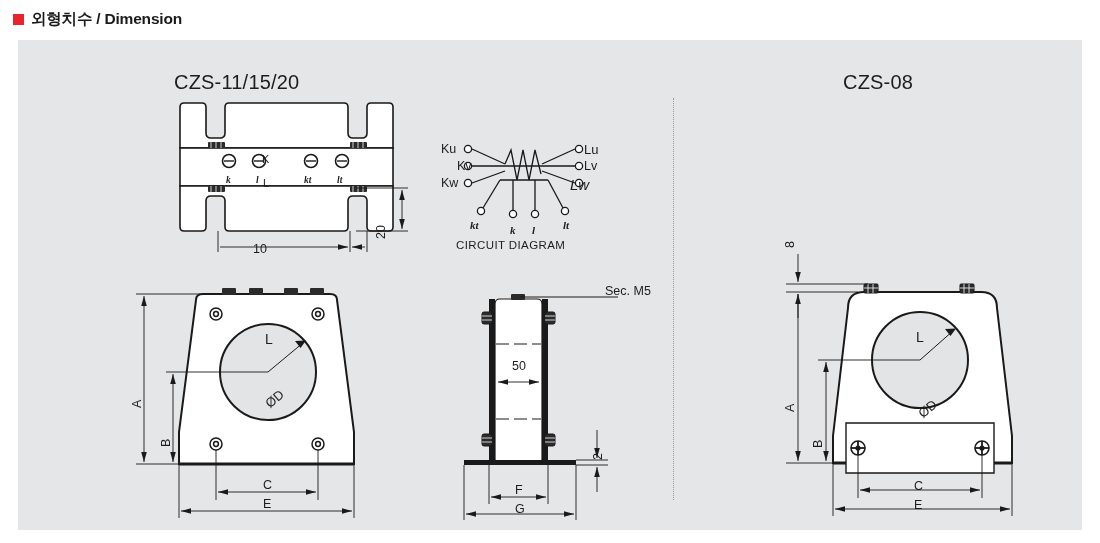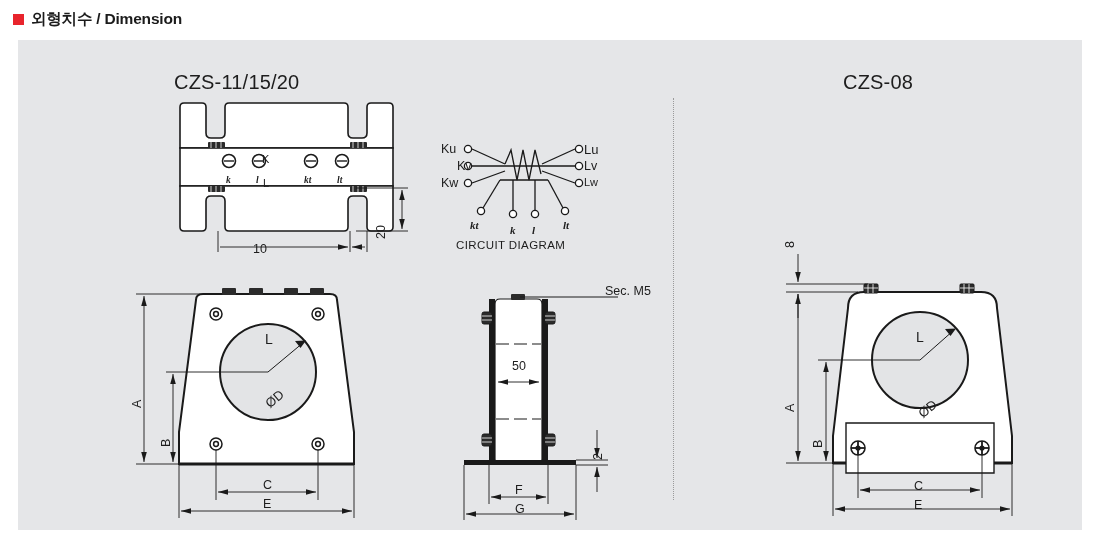--- a/index.html
+++ b/index.html
@@ -205,21 +205,21 @@
           <circle cx="92" cy="74" r="3.6"></circle>
           <circle cx="122" cy="71" r="3.6"></circle>
         </g>
       </svg>
     </div>
     <div class="lbl" style="left:423px; top:103px; font-size:12.5px;">Ku</div>
     <div class="lbl" style="left:423px; top:120px; font-size:12.5px;margin-left:16px;">Kv</div>
     <div class="lbl" style="left:423px; top:137px; font-size:12.5px;">Kw</div>
     <div class="lbl" style="left:566px; top:103px; font-size:13px;">Lu</div>
     <div class="lbl" style="left:566px; top:120px; font-size:12.5px;">Lv</div>
-    <div class="lbl" style="left:566px; top:137px; font-size:11px;">Lw</div>
+    <div class="lbl" style="left:552px; top:137px; font-size:15px;font-style:italic;">Lw</div>
     <div class="lbl tiny ital" style="left:452px; top:180px; font-size:11px;">kt</div>
     <div class="lbl tiny ital" style="left:492px; top:185px; font-size:11px;">k</div>
     <div class="lbl tiny ital" style="left:514px; top:185px; font-size:11px;">l</div>
     <div class="lbl tiny ital" style="left:545px; top:180px; font-size:11px;">lt</div>
     <div class="lbl" style="left:438px; top:200px; font-size:11.5px; letter-spacing:0.4px;">CIRCUIT DIAGRAM</div>
 
     <div class="drawing" style="left:100px; top:212px;">
       <svg width="300" height="270" viewBox="0 0 300 270">
 
         <path d="M78,48 Q78,42 85,42 L212,42 Q219,42 219,48 L236,180 L236,212 L61,212 L61,180 Z" fill="#ffffff" stroke="#1a1a1a" stroke-width="2"></path>

